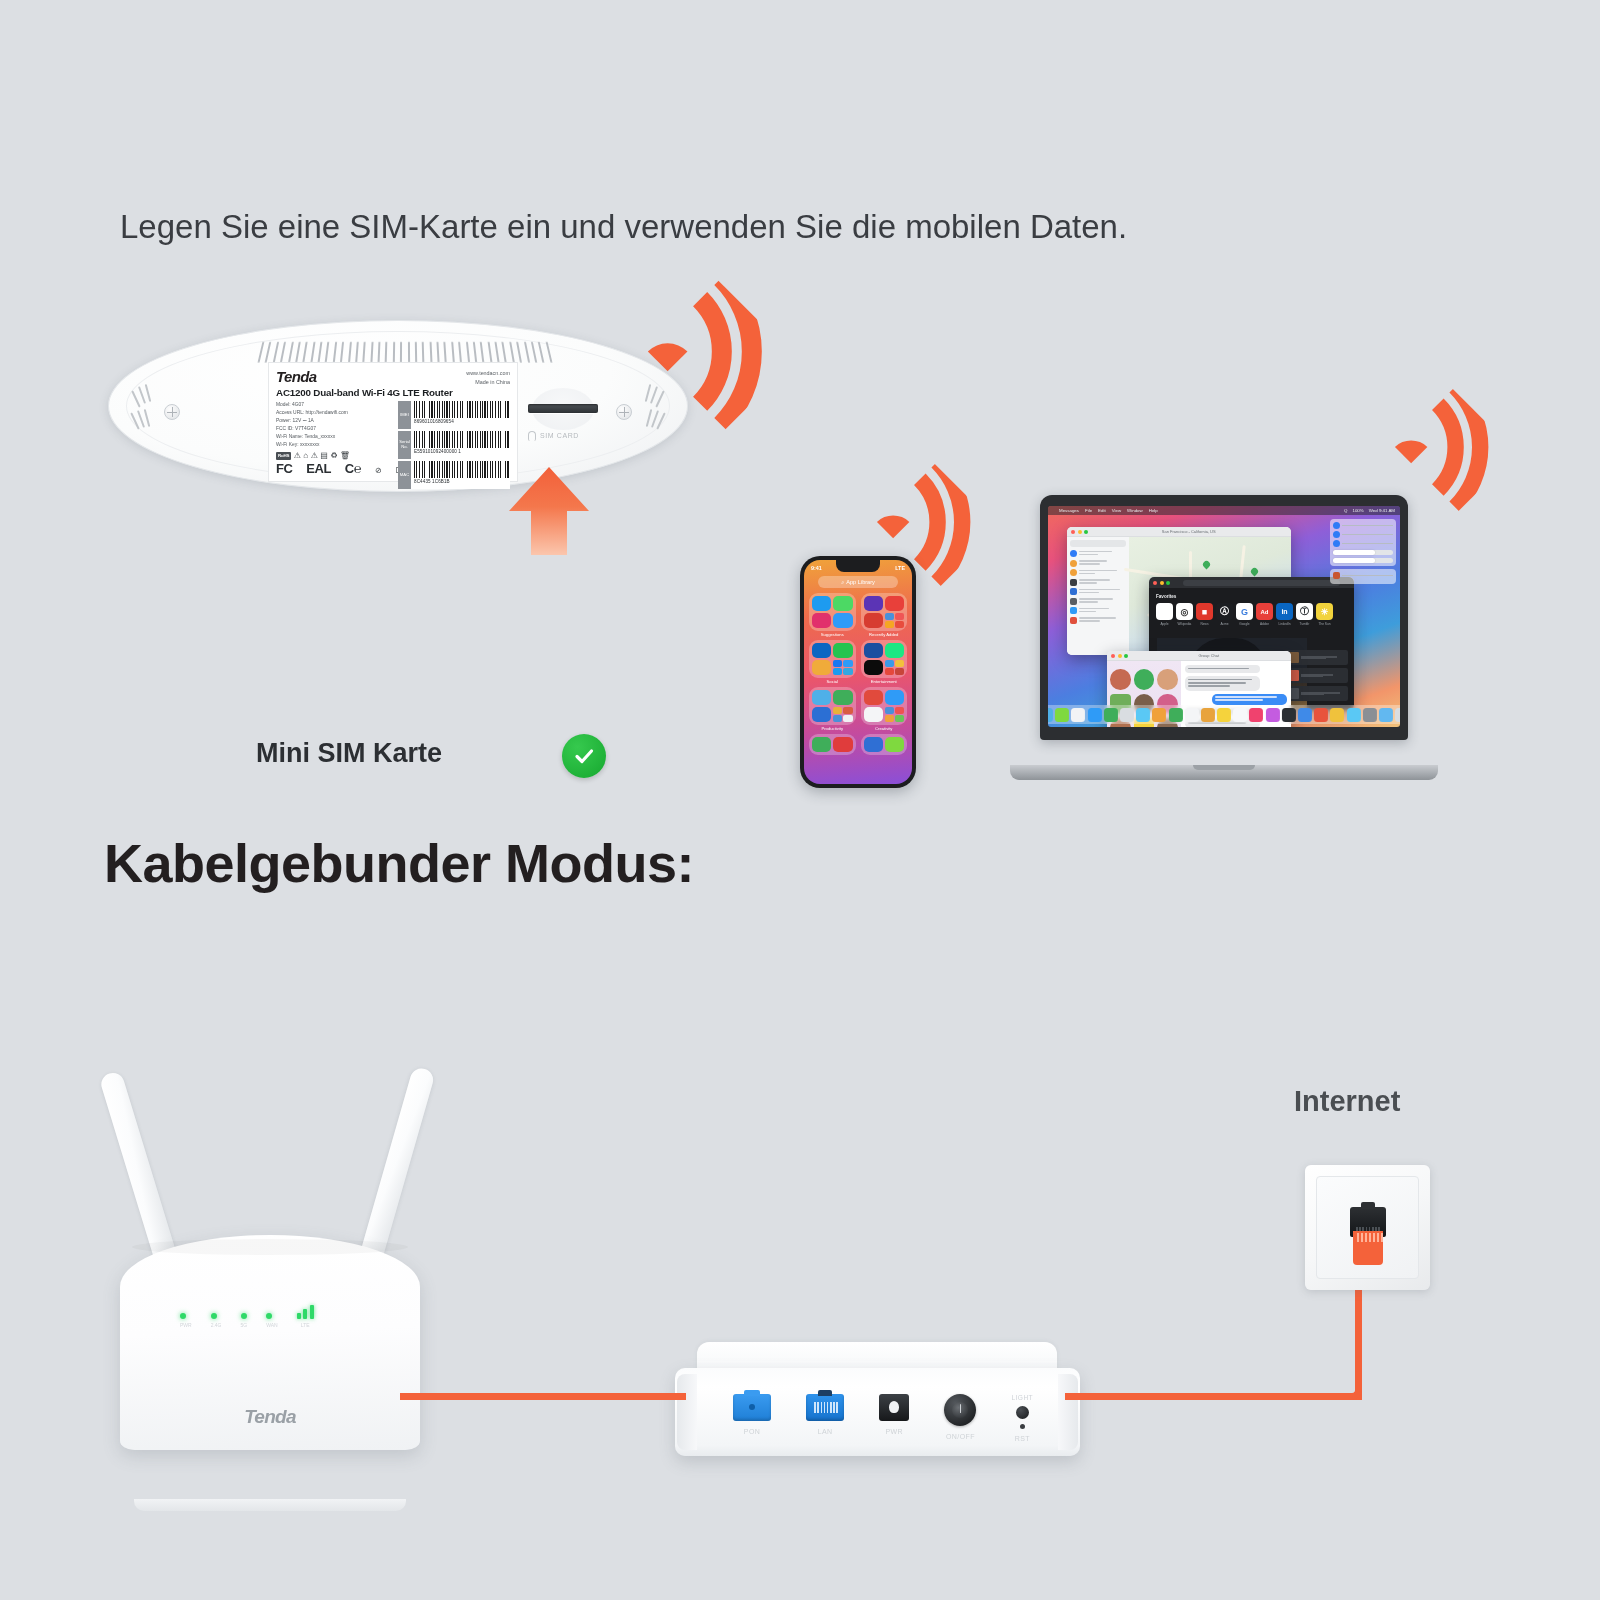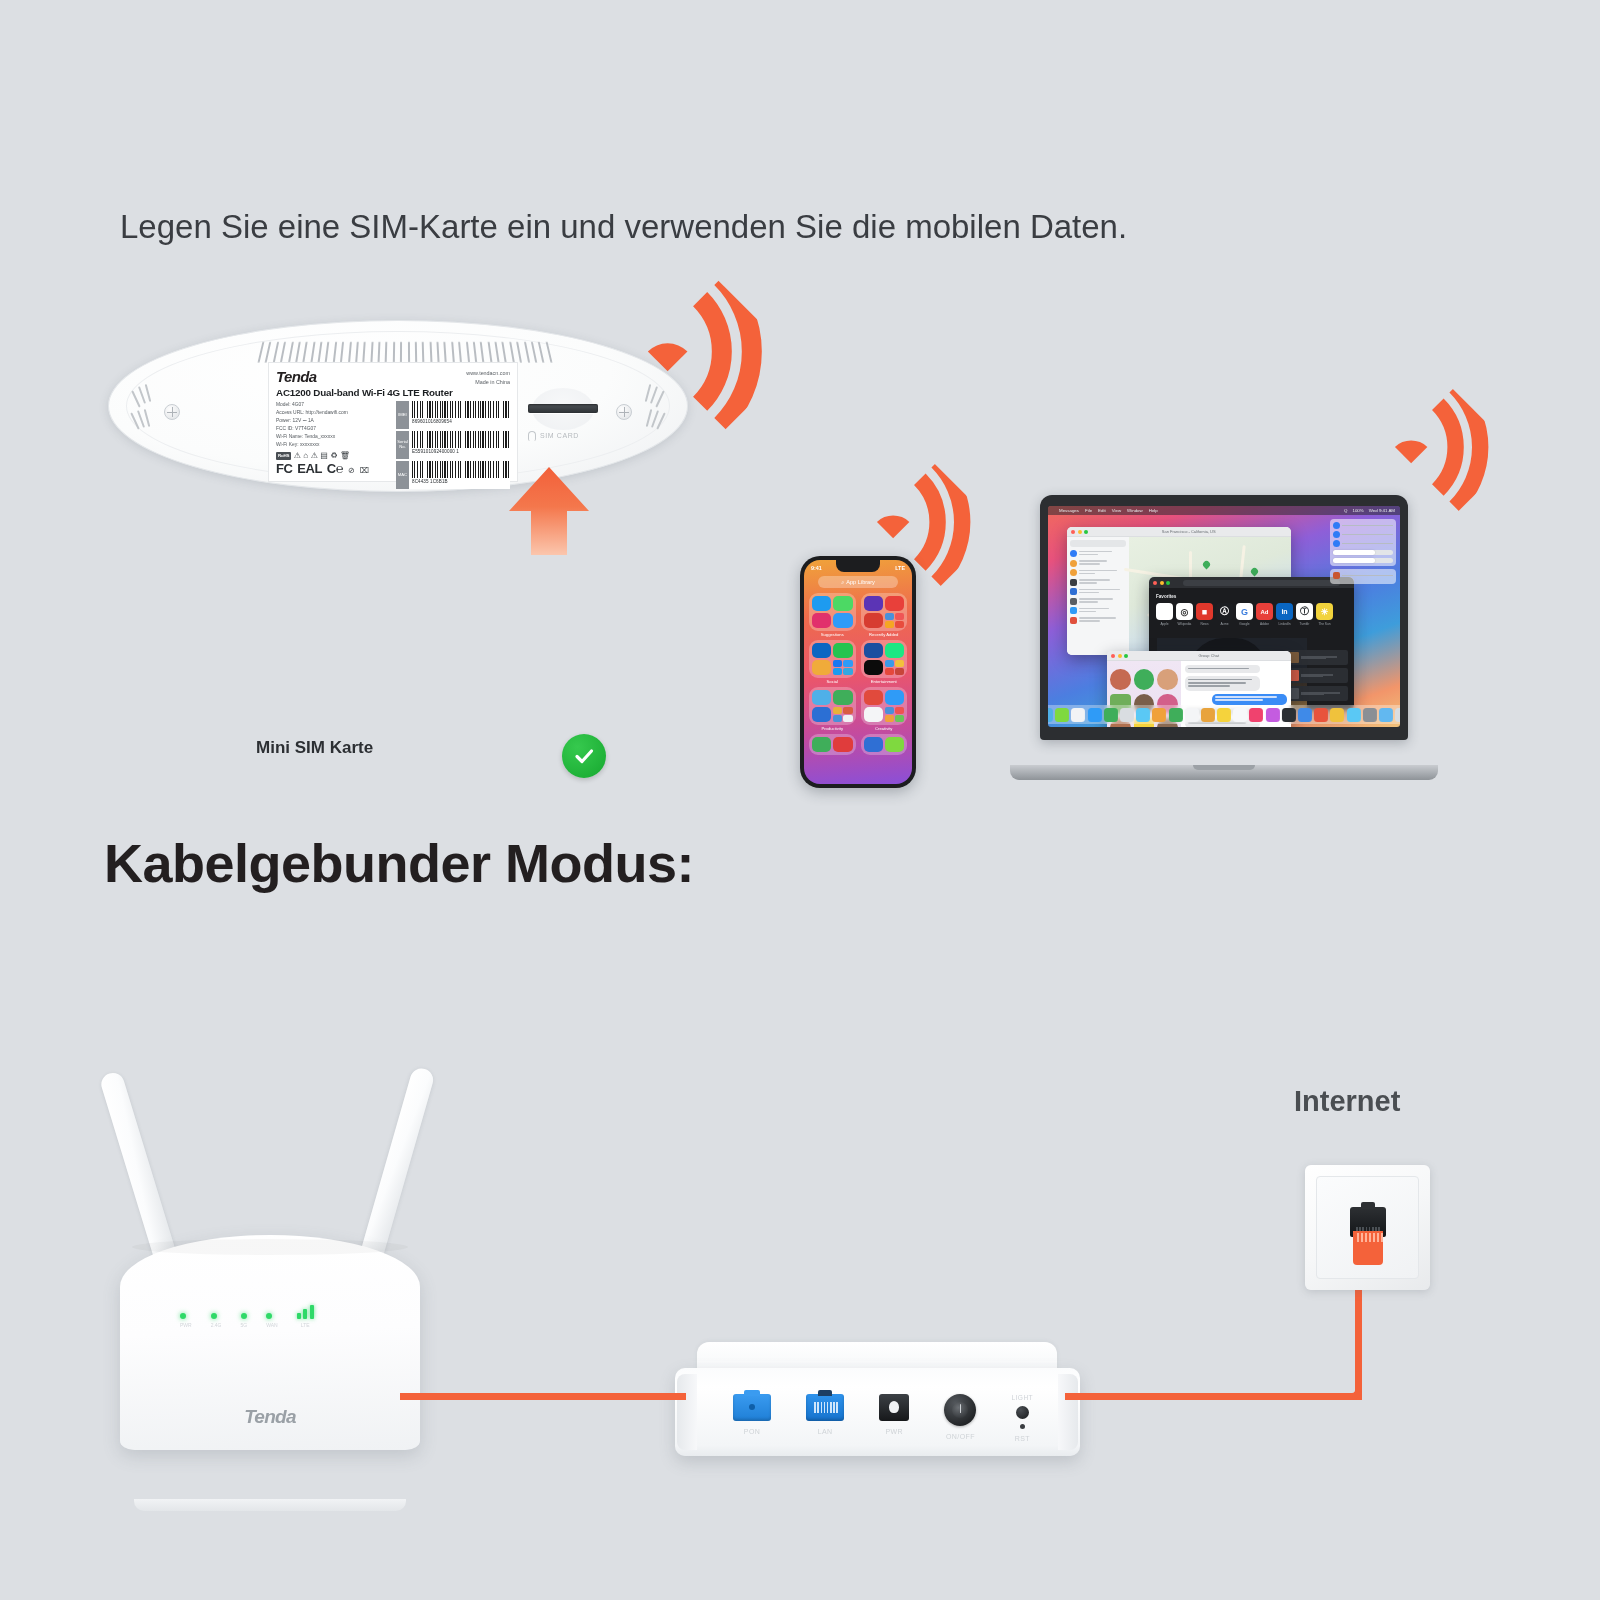--- a/index.html
+++ b/index.html
@@ -122,21 +122,21 @@
     font-size: 5.4px; color: #5a5f64; line-height: 1.6;
   }
   .lbl-title {
     font-size: 9.8px; font-weight: 700; color: #1c1f22;
     margin-top: 2px; letter-spacing: -.2px;
   }
   .lbl-body { display: flex; margin-top: 3px; }
   .lbl-specs { width: 118px; }
   .lbl-specs div { font-size: 4.9px; color: #53585d; line-height: 1.62; }
   .cert-row1 { display: flex; align-items: center; gap: 2.5px; margin-top: 3px; }
-  .cert-row2 { display: flex; align-items: flex-end; gap: 5px; margin-top: 2px; }
+  .cert-row2 { display: flex; align-items: flex-end; gap: 14px; margin-top: 2px; }
   .rohs-box {
     font-size: 4.4px; font-weight: 700; color: #fff; background: #4a4f54;
     padding: .5px 2px; border-radius: 1px; letter-spacing: -.2px;
   }
   .cert-glyph { font-size: 8px; color: #3c4145; line-height: 1; }
   .cert-big { font-size: 13px; font-weight: 700; color: #2b2f33; line-height: 1; letter-spacing: -.5px; }
 
   .barcodes { margin-left: 4px; width: 116px; }
   .bc-row { display: flex; margin-bottom: 2px; height: 28px; }
   .bc-tag {
@@ -173,21 +173,21 @@
   }
   .check-badge {
     position: absolute; left: 562px; top: 734px;
     width: 44px; height: 44px; border-radius: 50%;
     background: radial-gradient(circle at 35% 30%, #36c94e, #16a82f);
     display: flex; align-items: center; justify-content: center;
     box-shadow: 0 2px 5px rgba(0,0,0,.18);
   }
   .sim-caption {
     position: absolute; left: 256px; top: 738px;
-    font-size: 17px; font-weight: 700; color: #2c2f33;
+    font-size: 27px; font-weight: 700; color: #2c2f33;
   }
 
   
   .phone {
     position: absolute; left: 800px; top: 556px;
     width: 116px; height: 232px;
     background: #1c1d1f; border-radius: 20px;
     padding: 4px; box-shadow: 0 4px 14px rgba(40,50,60,.3);
   }
   .phone-screen {

